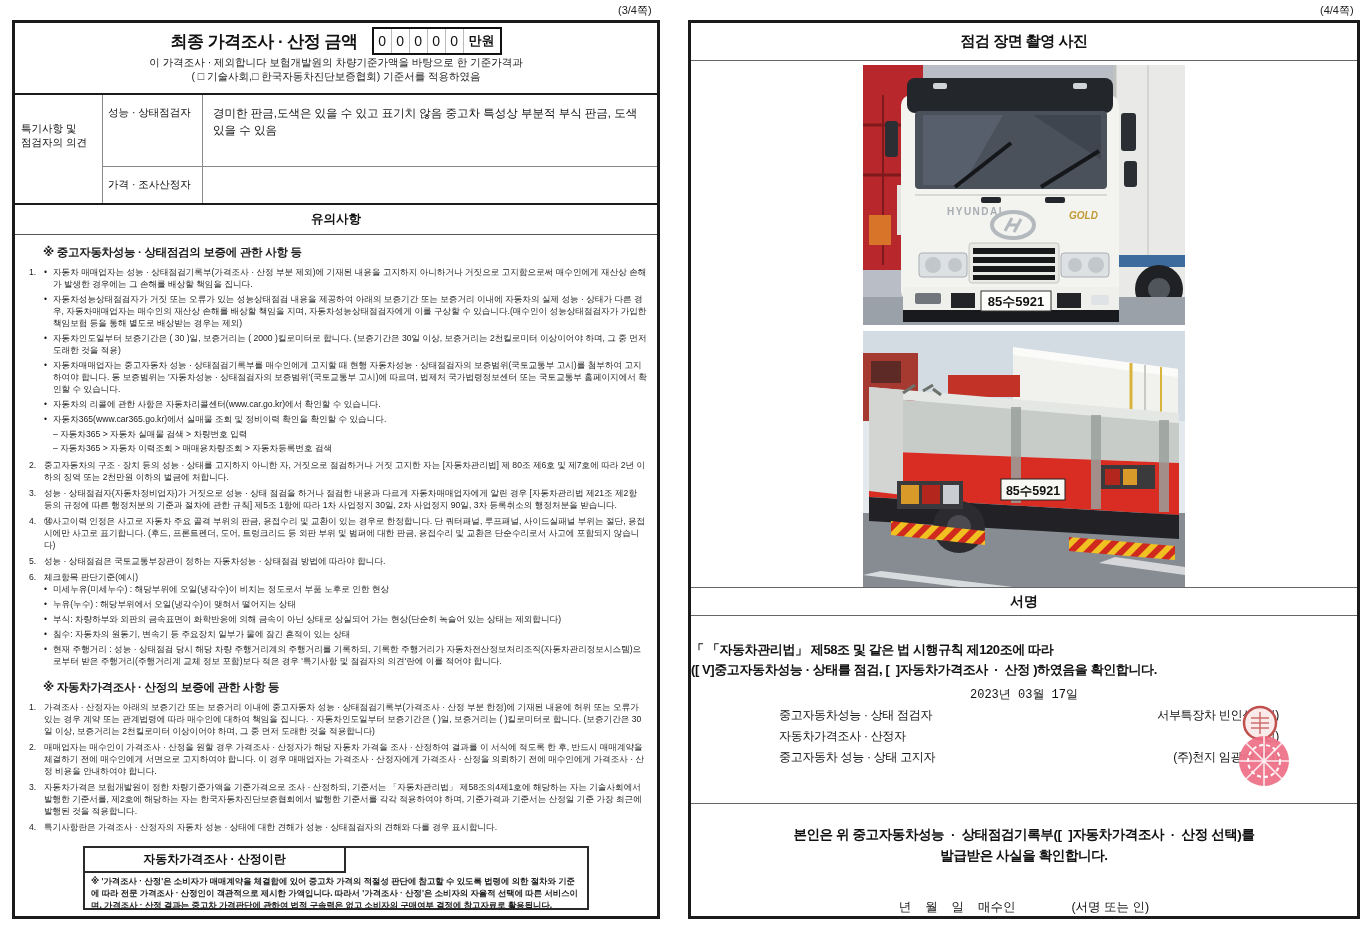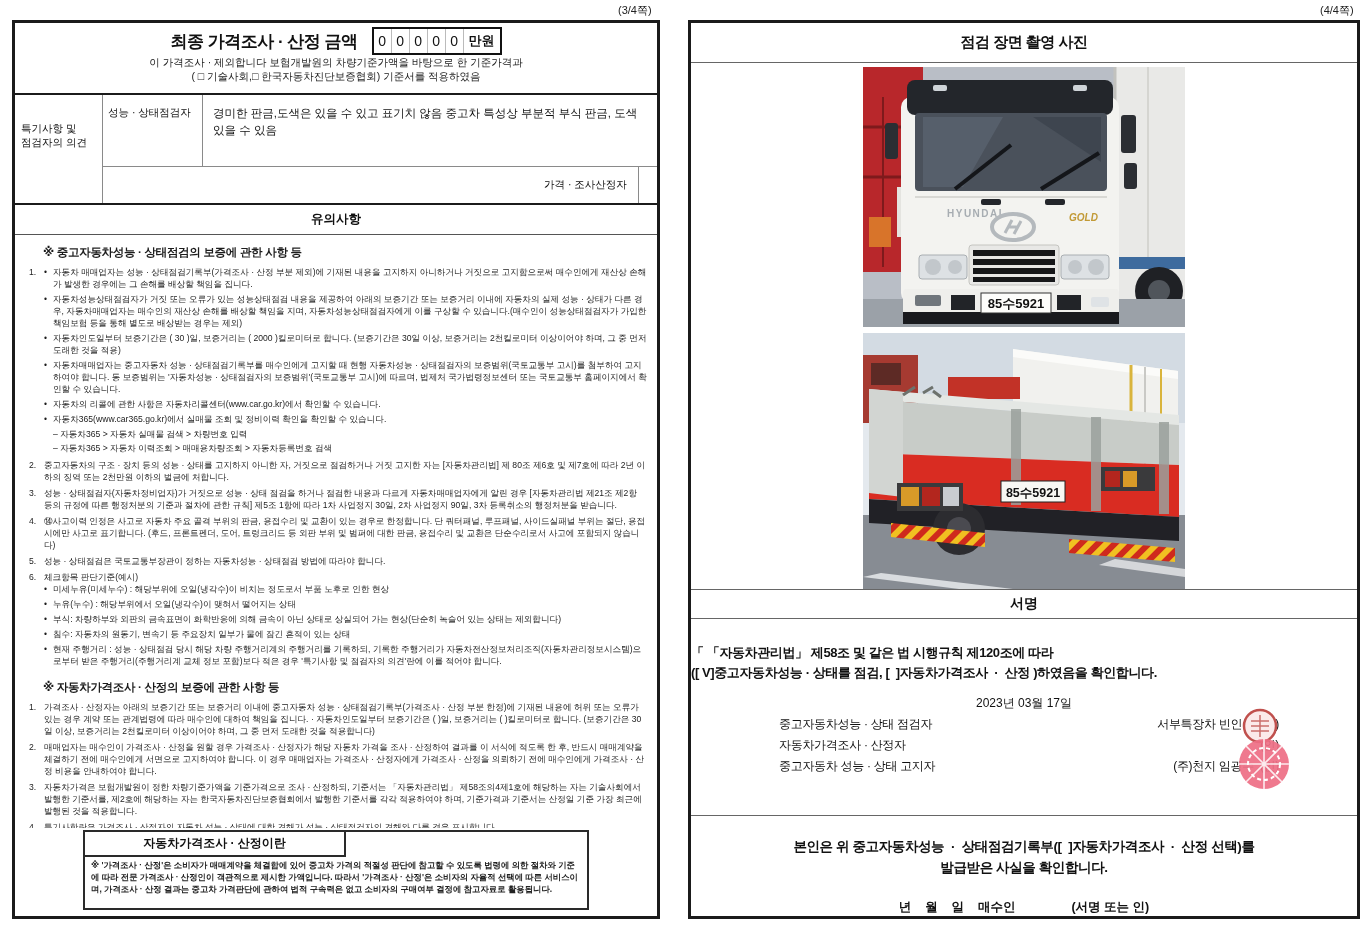--- a/index.html
+++ b/index.html
@@ -15,58 +15,58 @@
   
   .price-sec{height:70px;box-sizing:border-box;padding-top:4px;text-align:center;overflow:hidden;}
   .price-row{display:flex;justify-content:center;align-items:center;gap:14px;}
   .price-title{font-size:17px;font-weight:bold;letter-spacing:-0.5px;}
   .price-box{display:flex;align-items:stretch;border:2px solid #111;height:24px;}
   .price-box .digit{width:17px;display:flex;align-items:center;justify-content:center;font-size:14px;border-right:1px solid #bbb;}
   .price-box .unit{display:flex;align-items:center;padding:12px 5px;font-size:13px;font-weight:bold;}
   .price-note{font-size:10.5px;color:#222;line-height:1.35;}
   .op-table{height:110px;border-top:2px solid #1b1b1b;display:flex;box-sizing:border-box;overflow:hidden;}
   .op-label{width:88px;box-sizing:border-box;border-right:1px solid #8a8a8a;padding:26px 4px 0 6px;font-size:10.5px;line-height:1.35;white-space:pre-line;}
-  .op-right{flex:1;display:flex;flex-direction:column;align-items:flex-end;}
+  .op-right{flex:1;display:flex;flex-direction:column;}
   .op-row{display:flex;flex:1;}
   .op-row.r1{border-bottom:1px solid #8a8a8a;flex:2;}
   .op-row.r2{flex:1;}
   .op-sub{width:100px;box-sizing:border-box;border-right:1px solid #8a8a8a;padding:10px 3px 0 5px;font-size:10.5px;line-height:1.35;}
   .op-val{flex:1;box-sizing:border-box;padding:10px 8px 0 10px;font-size:11.5px;line-height:1.5;}
   .caution-bar{height:32px;border-top:2px solid #1b1b1b;border-bottom:1px solid #555;display:flex;align-items:center;justify-content:center;font-size:12.5px;font-weight:bold;box-sizing:border-box;}
   .notice{flex:1;overflow:hidden;padding:6px 10px 0 14px;font-size:8.6px;line-height:1.4;color:#1c1c1c;}
   .sec-head{font-size:11.5px;font-weight:600;margin:3px 0 6px 14px;letter-spacing:-0.3px;}
   .sec-head.second{margin-top:9px;}
   .ni{display:flex;margin-bottom:4px;}
   .ni .n{width:15px;flex:none;}
   .ni .t{flex:1;}
   .bl{position:relative;padding-left:9px;margin-bottom:3px;}
   .bl:before{content:"•";position:absolute;left:0;top:0;}
   .sub{padding-left:9px;margin-bottom:1px;}
-  .bottombox{margin:2px 68px 6px 68px;border:2px solid #2a2a2a;height:80px;box-sizing:border-box;overflow:hidden;}
+  .bottombox{margin:2px 68px 6px 68px;border:2px solid #2a2a2a;height:64px;box-sizing:border-box;overflow:hidden;}
   .bb-title{width:52%;box-sizing:border-box;border-right:2px solid #2a2a2a;border-bottom:2px solid #2a2a2a;text-align:center;font-weight:bold;font-size:12px;padding:3px 0;}
   .bb-body{padding:3px 6px;font-size:8.4px;line-height:1.4;font-weight:600;color:#222;}
 
   
   .photo-head{height:40px;border-bottom:1px solid #666;display:flex;align-items:center;justify-content:center;font-size:15px;font-weight:bold;letter-spacing:-0.5px;}
   .photo-area{height:532px;display:flex;flex-direction:column;align-items:center;padding-top:4px;gap:6px;box-sizing:border-box;}
   .photo{width:322px;background:#dfe3e8;}
   .sign-bar{height:30px;border-top:1px solid #666;border-bottom:1px solid #666;display:flex;align-items:center;justify-content:center;font-size:14px;font-weight:bold;box-sizing:border-box;}
   .sign-block{position:relative;height:198px;box-sizing:border-box;padding-top:24px;}
   .stmt{font-size:13px;font-weight:bold;line-height:1.55;white-space:pre-wrap;letter-spacing:-0.4px;}
-  .sign-date{text-align:center;font-size:12px;margin-top:12px;}
+  .sign-date{text-align:center;font-size:12px;margin-top:6px;font-family:Liberation Mono, monospace;}
   .sig-rows{margin-top:2px;}
   .sig-row{display:flex;align-items:center;height:21px;font-size:12px;}
   .sig-row .lbl{margin-left:88px;letter-spacing:-0.3px;}
   .sig-row .val{margin-left:auto;margin-right:78px;letter-spacing:-0.3px;white-space:pre-wrap;}
   .stamp{position:absolute;}
   .stamp.s1{right:78px;top:88px;}
   .stamp.s2{right:66px;top:118px;}
   .confirm-block{border-top:1px solid #666;flex:1;box-sizing:border-box;padding-top:20px;position:relative;}
   .confirm-line{text-align:center;font-size:13.5px;font-weight:bold;line-height:1.6;letter-spacing:-0.4px;white-space:pre-wrap;}
-  .buyer-row{display:flex;justify-content:center;gap:56px;margin-top:20px;font-size:12.5px;white-space:pre-wrap;font-weight:bold;}
+  .buyer-row{display:flex;justify-content:center;gap:56px;margin-top:32px;font-size:12.5px;white-space:pre-wrap;}
 </style>
 </head>
 <body>
 
 <div class="canvas">
 
   <div class="pagelabel pl-left">(3/4쪽)</div>
   <div class="pagelabel pl-right">(4/4쪽)</div>
 
   <section class="page page-left">

